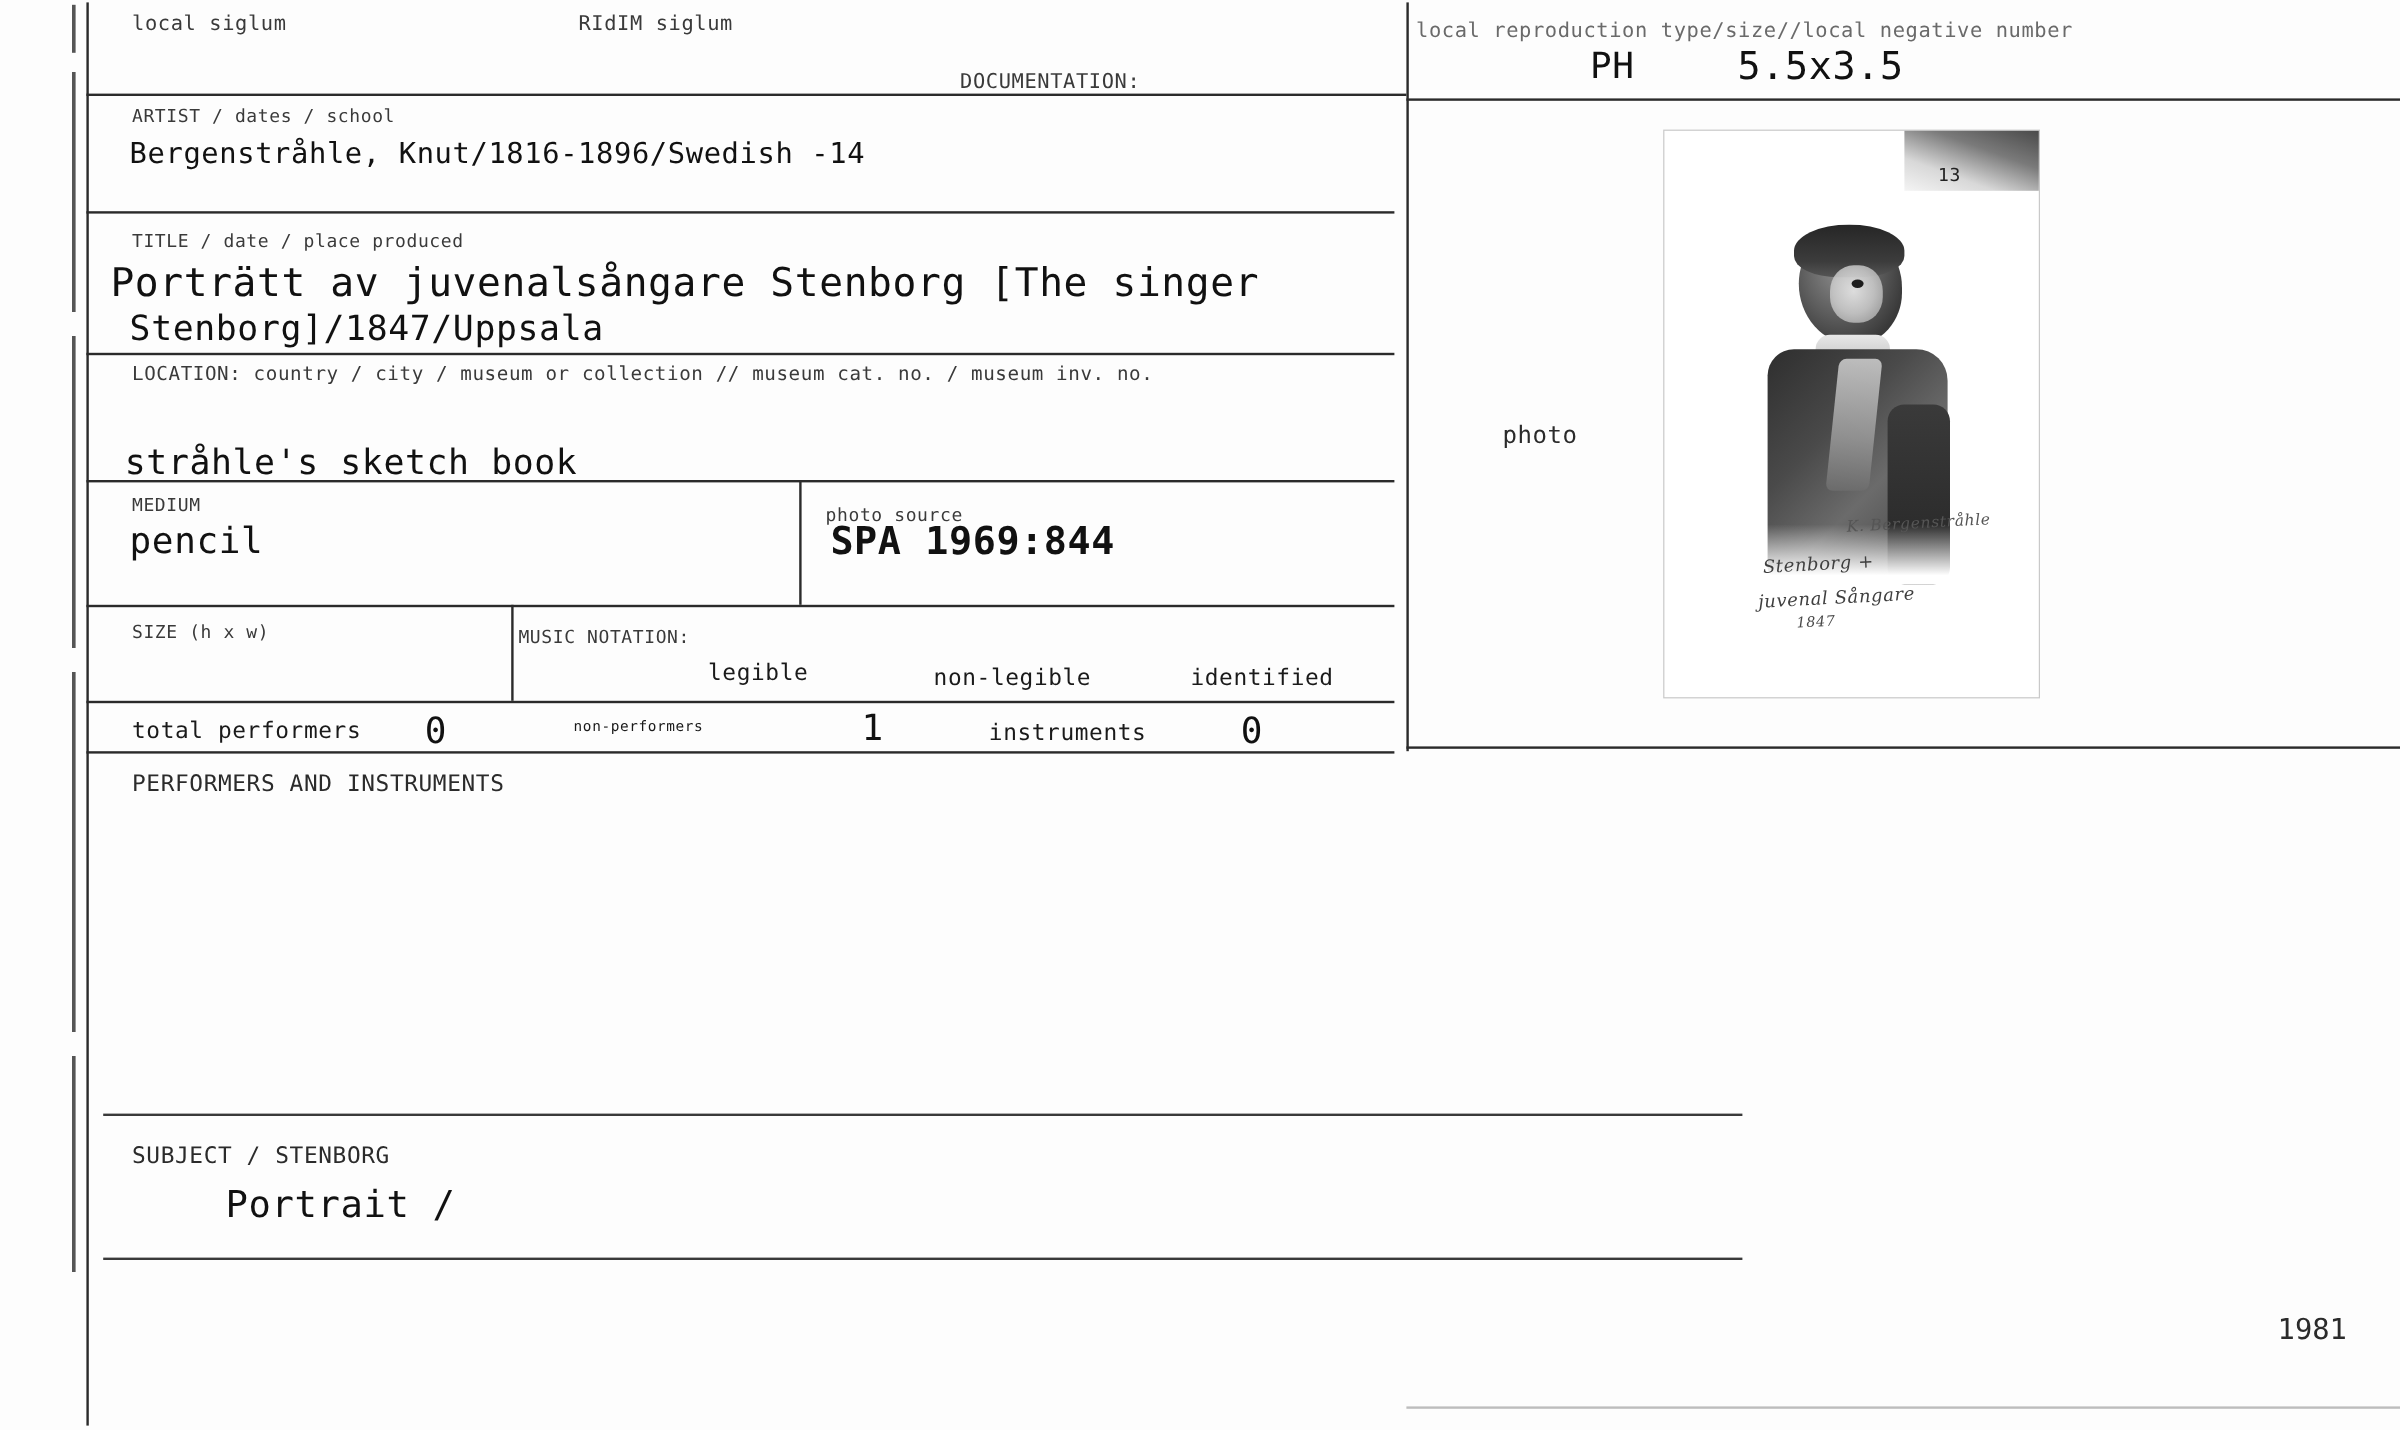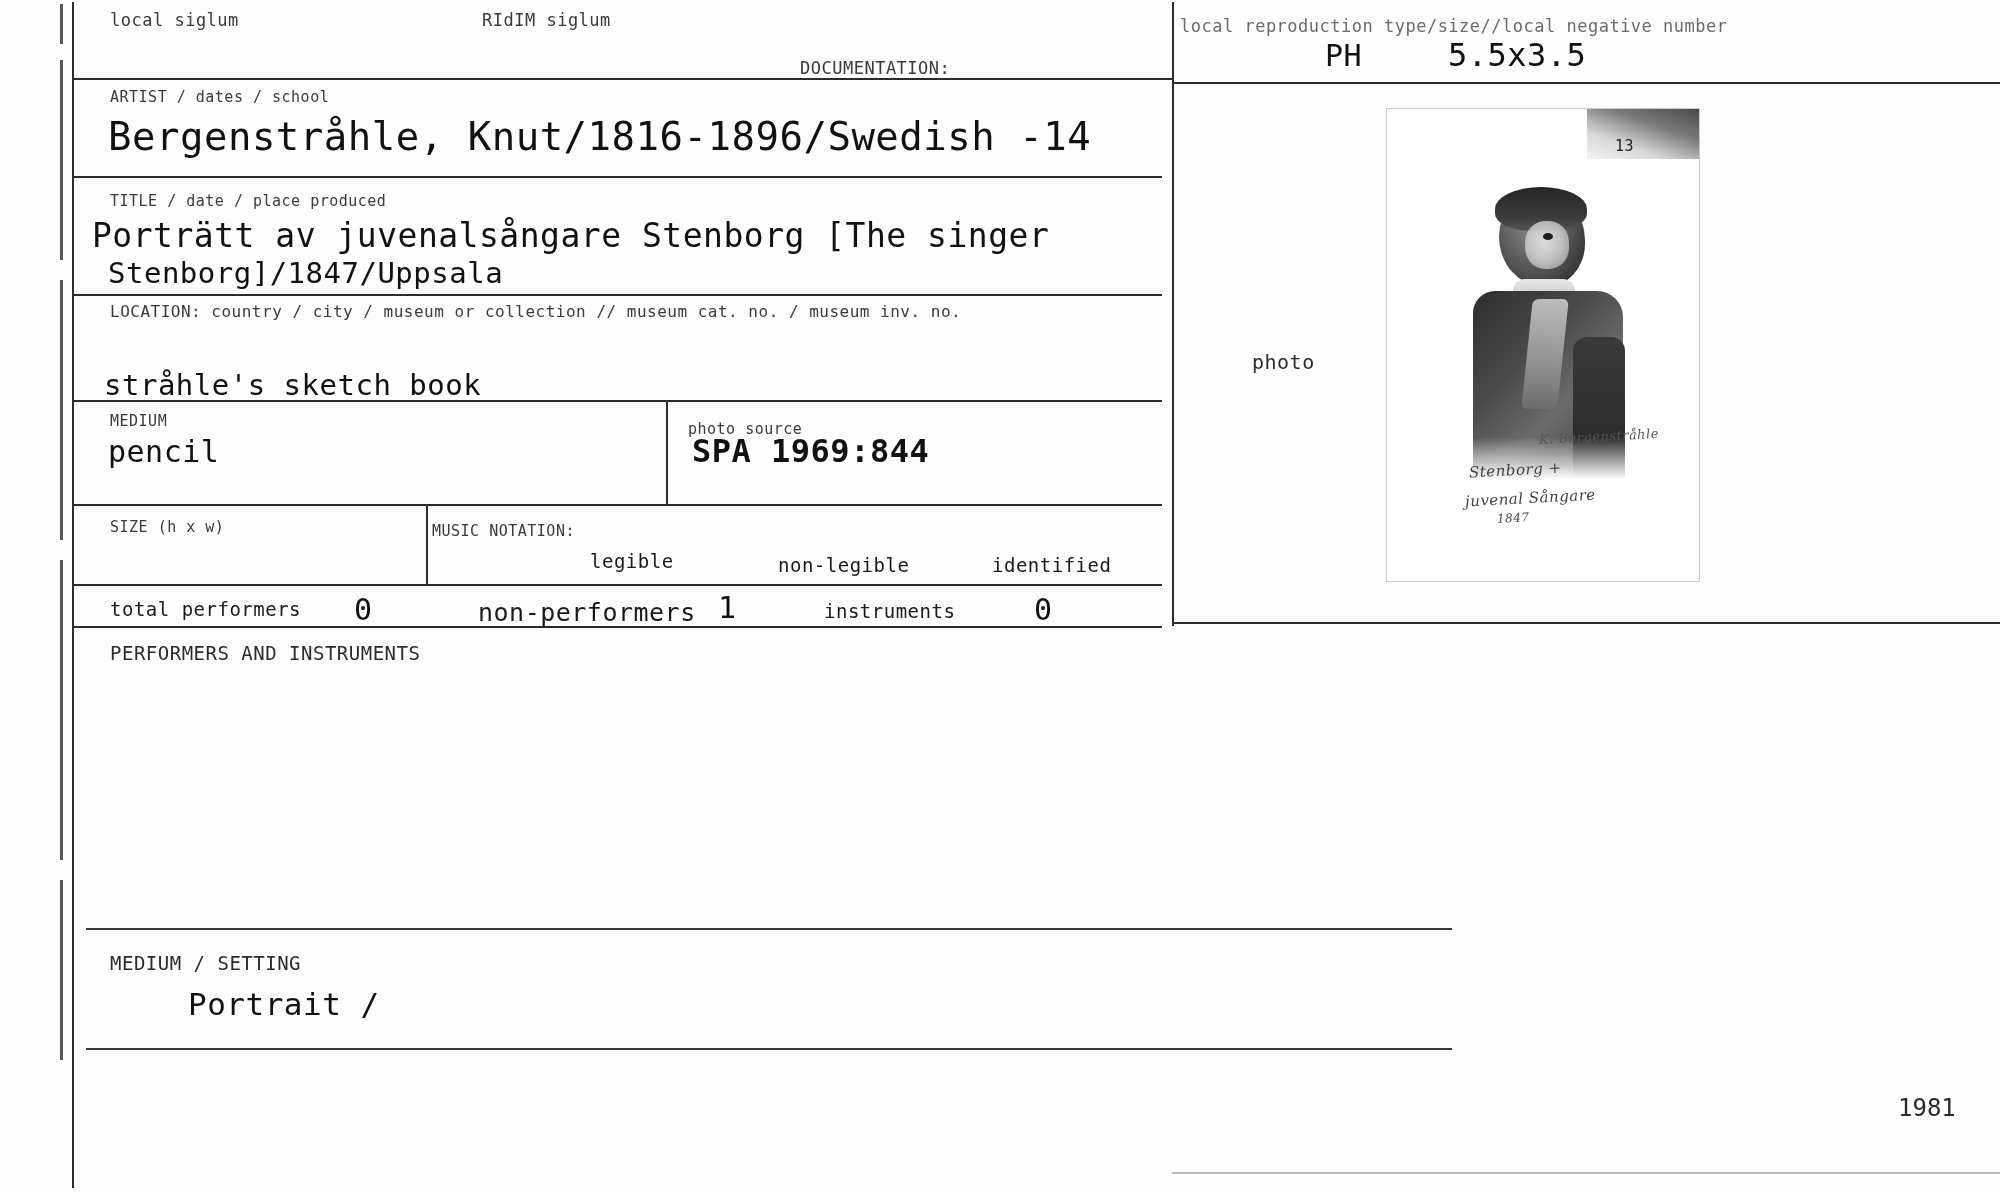--- a/index.html
+++ b/index.html
@@ -91,21 +91,21 @@
   <div class="lbl faint" style="left:1180px;top:16px;font-size:17px;">local reproduction type/size//local negative number</div>
   <div class="val" style="left:1325px;top:38px;font-size:30px;">PH</div>
   <div class="val" style="left:1448px;top:36px;font-size:32px;">5.5x3.5</div>
 
   <div class="hline" style="left:72px;top:78px;width:1100px;"></div>
   <div class="hline" style="left:1172px;top:82px;width:828px;"></div>
 
   <div class="vline" style="left:1172px;top:2px;height:624px;"></div>
 
   <div class="lbl" style="left:110px;top:88px;">ARTIST / dates / school</div>
-  <div class="val" style="left:108px;top:114px;font-size:39px;">Bergenstråhle, Knut/1816-1896/Swedish -14</div>
+  <div class="val" style="left:108px;top:114px;font-size:24px;">Bergenstråhle, Knut/1816-1896/Swedish -14</div>
   <div class="hline" style="left:72px;top:176px;width:1090px;"></div>
 
   <div class="lbl" style="left:110px;top:192px;">TITLE / date / place produced</div>
   <div class="val" style="left:92px;top:216px;font-size:33px;">Porträtt av juvenalsångare Stenborg [The singer</div>
   <div class="val" style="left:108px;top:256px;font-size:29px;">Stenborg]/1847/Uppsala</div>
   <div class="hline" style="left:72px;top:294px;width:1090px;"></div>
 
   <div class="lbl" style="left:110px;top:302px;font-size:16px;">LOCATION: country / city / museum or collection // museum cat. no. / museum inv. no.</div>
   <div class="val" style="left:104px;top:368px;font-size:29px;">stråhle's sketch book</div>
   <div class="hline" style="left:72px;top:400px;width:1090px;"></div>
@@ -128,21 +128,21 @@
   <div class="lbl" style="left:432px;top:522px;">MUSIC NOTATION:</div>
   <div class="lbl" style="left:590px;top:550px;font-size:19px;color:#1a1a1a;">legible</div>
   <div class="lbl" style="left:778px;top:554px;font-size:19px;color:#1a1a1a;">non-legible</div>
   <div class="lbl" style="left:992px;top:554px;font-size:19px;color:#1a1a1a;">identified</div>
 
   <div class="hline" style="left:72px;top:584px;width:1090px;"></div>
 
   <div class="lbl" style="left:110px;top:598px;font-size:19px;color:#1a1a1a;">total performers</div>
   <div class="val" style="left:354px;top:592px;font-size:30px;">0</div>
 
-  <div class="lbl" style="left:478px;top:598px;font-size:25px;color:#1a1a1a;">non-performers</div>
+  <div class="lbl" style="left:478px;top:598px;font-size:12px;color:#1a1a1a;">non-performers</div>
   <div class="val" style="left:718px;top:590px;font-size:30px;">1</div>
 
   <div class="lbl" style="left:824px;top:600px;font-size:19px;color:#1a1a1a;">instruments</div>
   <div class="val" style="left:1034px;top:592px;font-size:30px;">0</div>
 
   <div class="hline" style="left:72px;top:626px;width:1090px;"></div>
   <div class="hline" style="left:1172px;top:622px;width:828px;"></div>
 
   <div class="lbl" style="left:1252px;top:350px;font-size:20px;color:#2b2b2b;">photo</div>
 
@@ -185,21 +185,21 @@
     <div class="lbl" style="left:152px;top:320px;font-size:13px;color:#555;font-family:'DejaVu Serif', serif;font-style:italic;transform:rotate(-3deg);">K. Bergenstråhle</div>
     <div class="lbl" style="left:82px;top:352px;font-size:15px;color:#3f3f3f;font-family:'DejaVu Serif', serif;font-style:italic;transform:rotate(-3deg);">Stenborg +</div>
     <div class="lbl" style="left:78px;top:380px;font-size:15px;color:#3f3f3f;font-family:'DejaVu Serif', serif;font-style:italic;transform:rotate(-3deg);">juvenal Sångare</div>
     <div class="lbl" style="left:110px;top:402px;font-size:12px;color:#4a4a4a;font-family:'DejaVu Serif', serif;font-style:italic;transform:rotate(-3deg);">1847</div>
   </div>
 
   <div class="lbl" style="left:110px;top:642px;font-size:19px;color:#2b2b2b;">PERFORMERS AND INSTRUMENTS</div>
 
   <div class="hline thin" style="left:86px;top:928px;width:1366px;height:2px;"></div>
 
-  <div class="lbl" style="left:110px;top:952px;font-size:19px;color:#2b2b2b;">MEDIUM / SETTING</div>
+  <div class="lbl" style="left:110px;top:952px;font-size:19px;color:#2b2b2b;">SUBJECT / STENBORG</div>
   <div class="val" style="left:188px;top:986px;font-size:31px;">Portrait /</div>
 
   <div class="hline thin" style="left:86px;top:1048px;width:1366px;height:2px;"></div>
 
   <div class="val-sm" style="left:1898px;top:1094px;font-size:24px;color:#2b2b2b;">1981</div>
 
   <div class="hline" style="left:1172px;top:1172px;width:828px;height:2px;background:#bdbdbd;"></div>
 
 </div>
 

